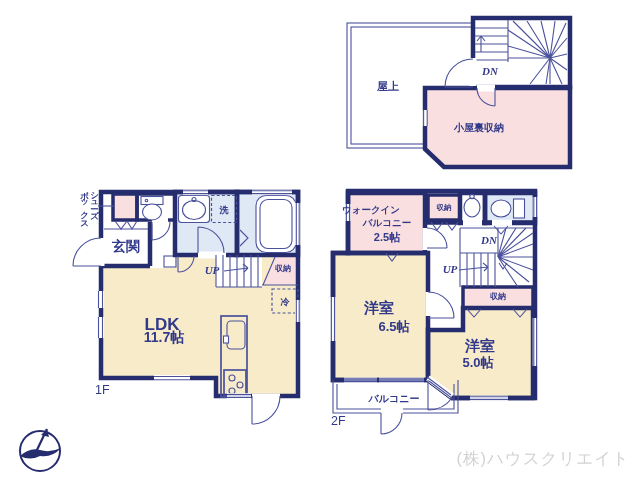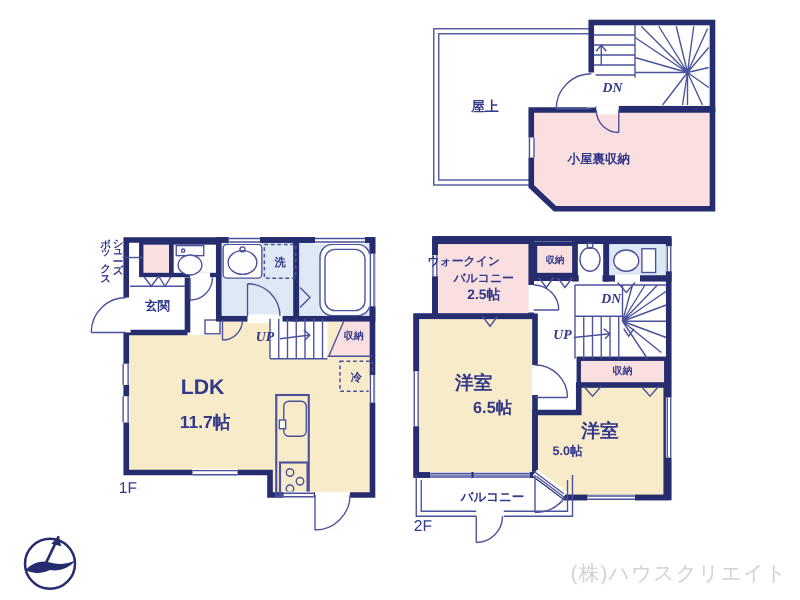--- a/index.html
+++ b/index.html
@@ -265,37 +265,37 @@
 </svg>
 
   <div class="lbl" style="left:388px;top:86px;font-size:11px">屋上</div>
   <div class="lbl" style="left:479px;top:128px;font-size:10px">小屋裏収納</div>
   <div class="lbl en" style="left:490px;top:71px;font-size:11px">DN</div>
 
   <div class="vlabel" style="left:80px;top:185px;height:48px">
     <span>シューズ</span>
     <span>ボックス</span>
   </div>
-  <div class="lbl" style="left:126px;top:246px;font-size:10px">玄関</div>
+  <div class="lbl" style="left:126px;top:246px;font-size:14px">玄関</div>
   <div class="lbl" style="left:224px;top:210px;font-size:9px">洗</div>
   <div class="lbl en" style="left:212px;top:270px;font-size:11px">UP</div>
   <div class="lbl" style="left:283px;top:269px;font-size:8px">収納</div>
   <div class="lbl" style="left:285px;top:302px;font-size:9px">冷</div>
-  <div class="lbl" style="left:162px;top:310px;font-size:17px">LDK</div>
+  <div class="lbl" style="left:162px;top:324px;font-size:17px">LDK</div>
   <div class="lbl" style="left:164px;top:337px;font-size:14px">11.7帖</div>
   <div class="corner" style="left:95px;top:384px;font-size:12.5px">1F</div>
 
   <div class="lbl" style="left:371px;top:210px;font-size:9.5px">ウォークイン</div>
   <div class="lbl" style="left:387px;top:223px;font-size:9.5px">バルコニー</div>
   <div class="lbl" style="left:387px;top:237px;font-size:11px">2.5帖</div>
   <div class="lbl" style="left:444px;top:208px;font-size:7.5px">収納</div>
   <div class="lbl en" style="left:489px;top:240px;font-size:11px">DN</div>
   <div class="lbl en" style="left:450px;top:269px;font-size:11px">UP</div>
   <div class="lbl" style="left:498px;top:297px;font-size:8px">収納</div>
   <div class="lbl" style="left:379px;top:307px;font-size:15px">洋室</div>
   <div class="lbl" style="left:394px;top:326px;font-size:13px">6.5帖</div>
   <div class="lbl" style="left:480px;top:345px;font-size:15px">洋室</div>
-  <div class="lbl" style="left:454px;top:362px;font-size:10px">5.0帖</div>
+  <div class="lbl" style="left:478px;top:362px;font-size:13px">5.0帖</div>
   <div class="lbl" style="left:394px;top:399px;font-size:10px">バルコニー</div>
   <div class="corner" style="left:331px;top:415px;font-size:12.5px">2F</div>
 
   <div class="wm" style="right:10px;top:448px">(株)ハウスクリエイト</div>
 </div>
 
 </body></html>

